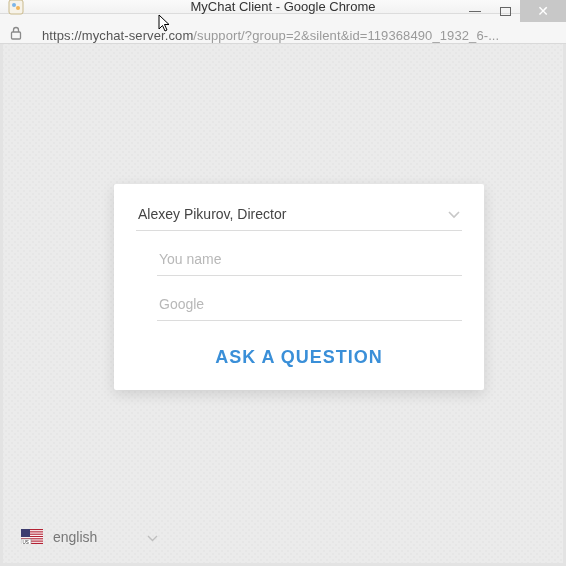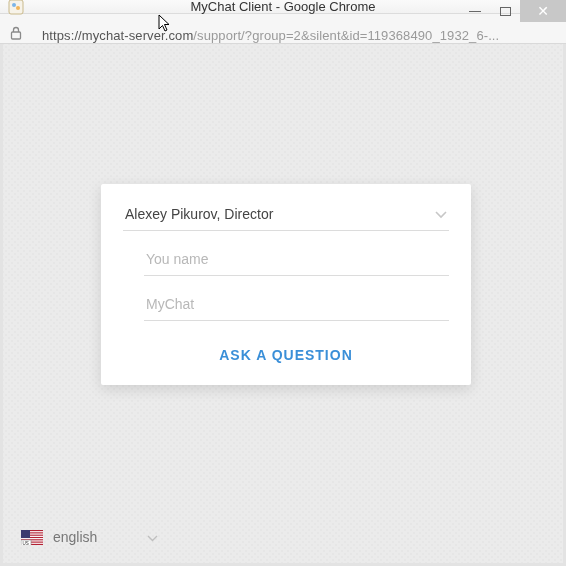--- a/index.html
+++ b/index.html
@@ -84,21 +84,21 @@
     background-image:
       radial-gradient(rgba(0,0,0,0.02) 1px, transparent 1px),
       radial-gradient(rgba(0,0,0,0.02) 1px, transparent 1px);
     background-size: 6px 6px, 6px 6px;
     background-position: 0 0, 3px 3px;
     border: 3px solid #e3e3e3;
     border-top: none;
   }
   .card {
     position: absolute;
-    left: 98px;
+    left: 111px;
     top: 140px;
     width: 370px;
     background: #fff;
     border-radius: 2px;
     box-shadow: 0 4px 14px rgba(0,0,0,0.12);
     padding: 18px 22px 16px 22px;
   }
   .field {
     border: none;
     border-bottom: 1px solid #dcdcdc;
@@ -109,31 +109,31 @@
     font-size: 14px;
   }
   .field.select { color: #444; padding-top: 4px; }
   .field.input { color: #b8b8b8; margin-top: 12px; margin-left: 21px; }
   .chevron { color: #bfbfbf; }
   .ask-btn {
     text-align: center;
     color: #3A8FD8;
     font-weight: 600;
     letter-spacing: 1px;
-    font-size: 14px;
+    font-size: 18px;
     padding: 18px 0 6px 0;
     margin-top: 8px;
   }
   
   .lang {
     position: absolute;
     left: 18px;
     bottom: 18px;
     display: flex;
-    align-items: center;
+    align-items: flex-start;
     gap: 10px;
     font-size: 14px;
     color: #777;
   }
   .flag {
     width: 22px; height: 15px;
     display: inline-block;
   }
   .lang .chev { color: #b5b5b5; margin-left: 40px; }
 </style>
@@ -189,21 +189,21 @@
       <span class="chevron">
         <svg width="12" height="8" viewBox="0 0 12 8">
             <path d="M1 1 L6 6 L11 1" fill="none" stroke="#c7c7c7" stroke-width="1.6"></path>
           </svg>
       </span>
     </div>
     <div class="field input">
       <span>You name</span>
     </div>
     <div class="field input">
-      <span>MyChat</span>
+      <span>Google</span>
     </div>
     <div class="ask-btn">ASK A QUESTION</div>
   </div>
 
   <div class="lang">
     <span class="flag">
       <svg viewBox="0 0 22 15" width="22" height="15">
         <rect width="22" height="15" fill="#b22234"></rect>
         <rect y="1.15" width="22" height="1.15" fill="#fff"></rect>
         <rect y="3.46" width="22" height="1.15" fill="#fff"></rect>

